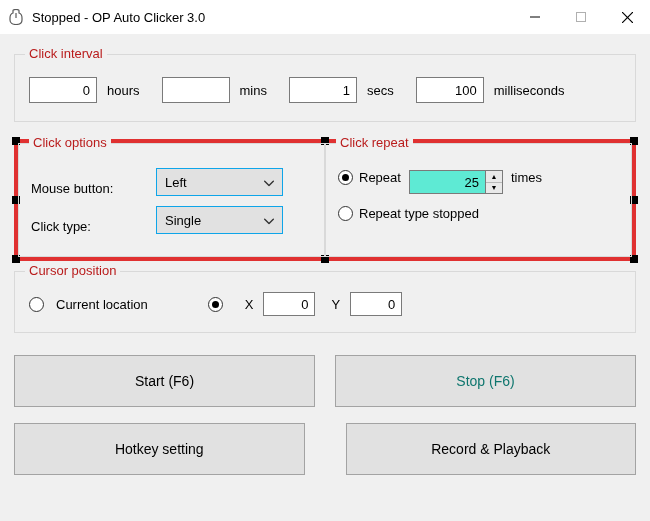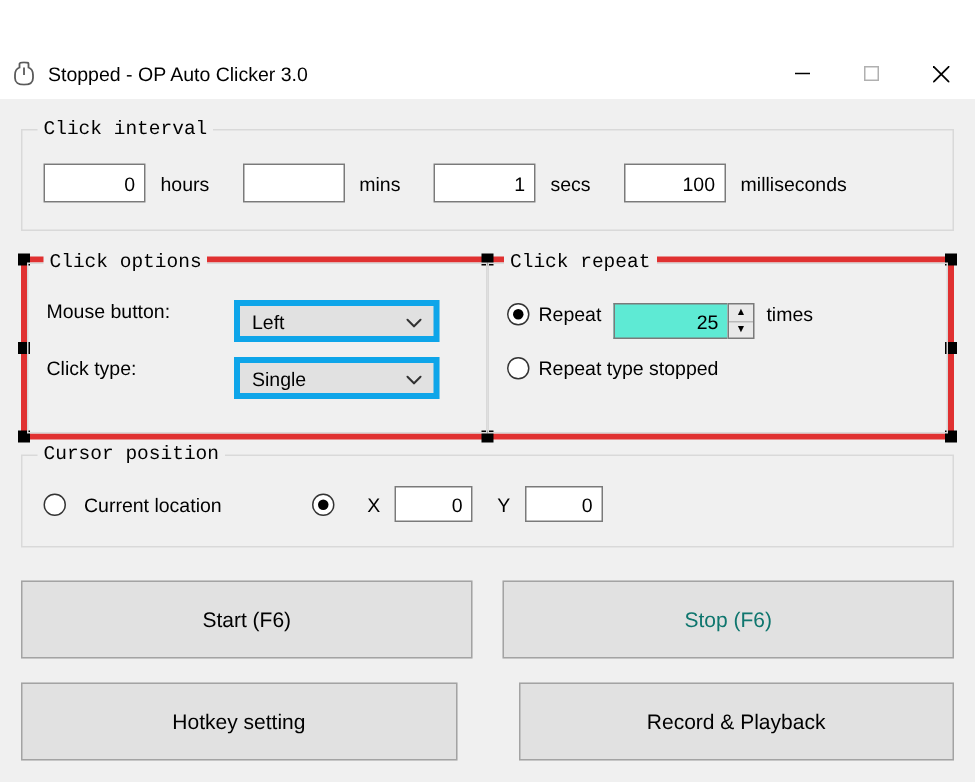--- a/index.html
+++ b/index.html
@@ -13,21 +13,20 @@
     color: #000;
   }
 
   
   .titlebar {
     height: 34px;
     background: #fff;
     display: flex;
     align-items: center;
     padding-left: 8px;
-    margin-top: 32px;
   }
   .titlebar .app-icon {
     width: 16px; height: 16px;
     margin-right: 8px;
     display: inline-flex;
     align-items: center; justify-content: center;
   }
   .titlebar .title-text { flex: 1; font-size: 13px; }
   .win-btns { display: flex; height: 100%; }
   .win-btn {
@@ -51,22 +50,21 @@
     padding: 14px 12px 12px 12px;
     margin-top: 10px;
   }
   .group-title {
     position: absolute;
     top: -9px;
     left: 10px;
     background: #f0f0f0;
     padding: 0 4px;
     font-size: 13px;
-    color: #000000;
-    font-family: Liberation Mono, monospace;
+    color: #b91c1c;
   }
 
   
   .interval-row {
     display: flex;
     gap: 10px;
     align-items: center;
     padding: 8px 2px 6px 2px;
   }
   .num-input {
@@ -108,29 +106,29 @@
 
   .highlight-row .group {
     flex: 1;
     margin: 0;
     border: 1px solid #d9d9d9;
   }
   .highlight-row .group:first-child { border-right: 1px solid #d9d9d9; }
 
   .opt-row {
     display: flex;
-    align-items: flex-start;
+    align-items: flex-end;
     margin: 10px 0;
     gap: 10px;
   }
   .opt-label { width: 115px; }
 
   .combo {
-    width: 137px; height: 28px;
-    border: 4px solid #0ea5e9;
+    width: 127px; height: 28px;
+    border: 1px solid #0ea5e9;
     background: #e1e1e1;
     display: flex;
     align-items: center;
     padding: 0 8px;
     position: relative;
     cursor: default;
   }
   .combo .chev {
     position: absolute;
     right: 8px;

